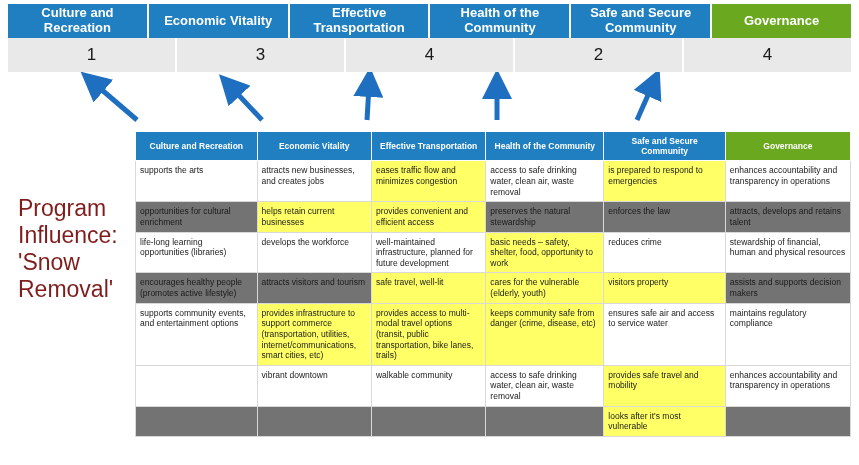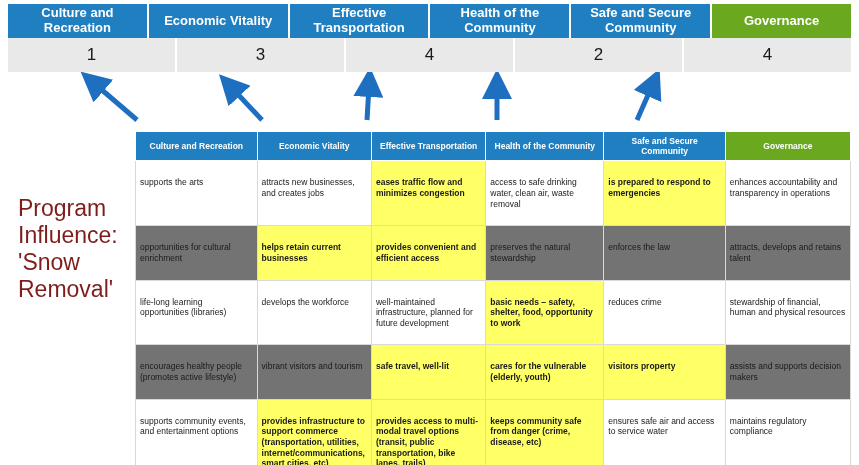--- a/index.html
+++ b/index.html
@@ -103,28 +103,28 @@
     text-align: center;
     padding: 4px 3px;
     line-height: 1.2;
     border: 1px solid #ffffff;
   }
   #matrix th.gov { background: #6aa91f; }
   #matrix td {
     font-size: 8.5px;
     color: #1a1a1a;
     vertical-align: top;
-    padding: 16px 4px;
+    padding: 4px 4px;
     line-height: 1.25;
     border: 1px solid #d9d9d9;
     background: #ffffff;
     height: 12px;
   }
   #matrix tr.alt td { background: #737373; }
-  #matrix td.hl { background: #ffff66 !important; font-weight: bold; }
+  #matrix td.hl { background: #ffff66 !important; }
   #matrix td.empty { border-color: #d9d9d9; }
 </style>
 </head>
 <body>
 
 <div id="top-header">
   <div class="hcell">Culture and Recreation</div>
   <div class="hcell">Economic Vitality</div>
   <div class="hcell">Effective Transportation</div>
   <div class="hcell">Health of the Community</div>
@@ -194,34 +194,42 @@
       <tr>
         <td>life-long learning opportunities (libraries)</td>
         <td>develops the workforce</td>
         <td>well-maintained infrastructure, planned for future development</td>
         <td class="hl">basic needs – safety, shelter, food, opportunity to work</td>
         <td>reduces crime</td>
         <td>stewardship of financial, human and physical resources</td>
       </tr>
       <tr class="alt">
         <td>encourages healthy people (promotes active lifestyle)</td>
-        <td>vibrant visitors and tourism</td>
+        <td>attracts visitors and tourism</td>
         <td class="hl">safe travel, well-lit</td>
         <td class="hl">cares for the vulnerable (elderly, youth)</td>
         <td class="hl">visitors property</td>
         <td>assists and supports decision makers</td>
       </tr>
       <tr>
         <td>supports community events, and entertainment options</td>
         <td class="hl">provides infrastructure to support commerce (transportation, utilities, internet/communications, smart cities, etc)</td>
         <td class="hl">provides access to multi-modal travel options (transit, public transportation, bike lanes, trails)</td>
         <td class="hl">keeps community safe from danger (crime, disease, etc)</td>
         <td>ensures safe air and access to service water</td>
         <td>maintains regulatory compliance</td>
       </tr>
+      <tr>
+        <td class="empty"></td>
+        <td>vibrant downtown</td>
+        <td>walkable community</td>
+        <td>access to safe drinking water, clean air, waste removal</td>
+        <td class="hl">provides safe travel and mobility</td>
+        <td>enhances accountability and transparency in operations</td>
+      </tr>
       <tr class="alt">
         <td class="empty"></td>
         <td class="empty"></td>
         <td class="empty"></td>
         <td class="empty"></td>
         <td class="hl">looks after it's most vulnerable</td>
         <td class="empty"></td>
       </tr>
     </tbody>
 </table>

